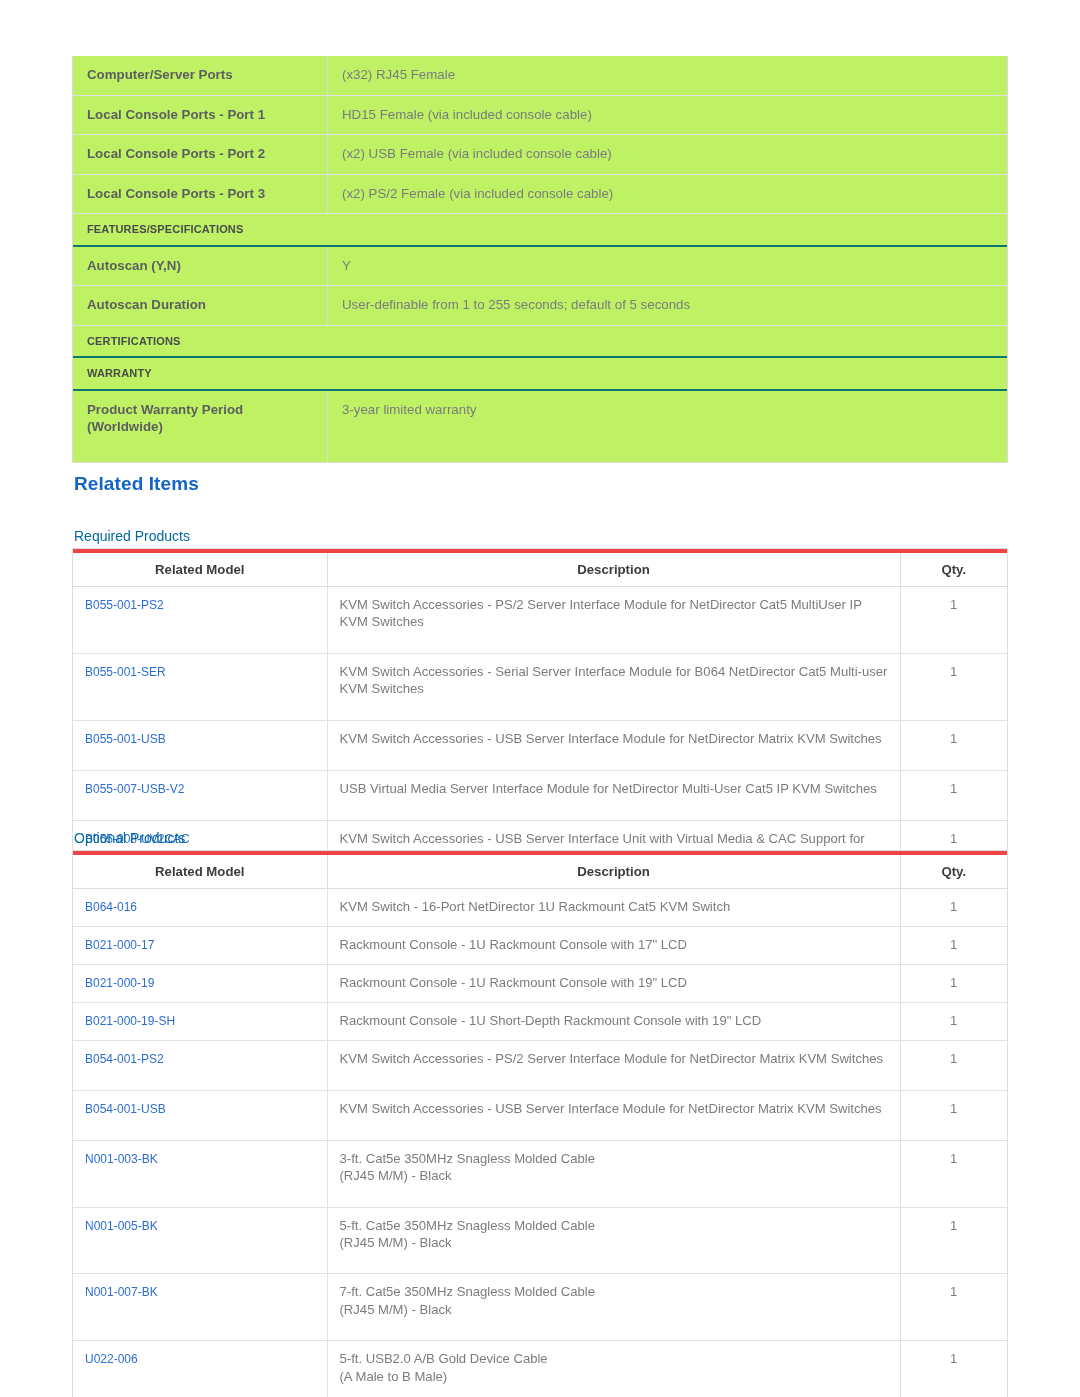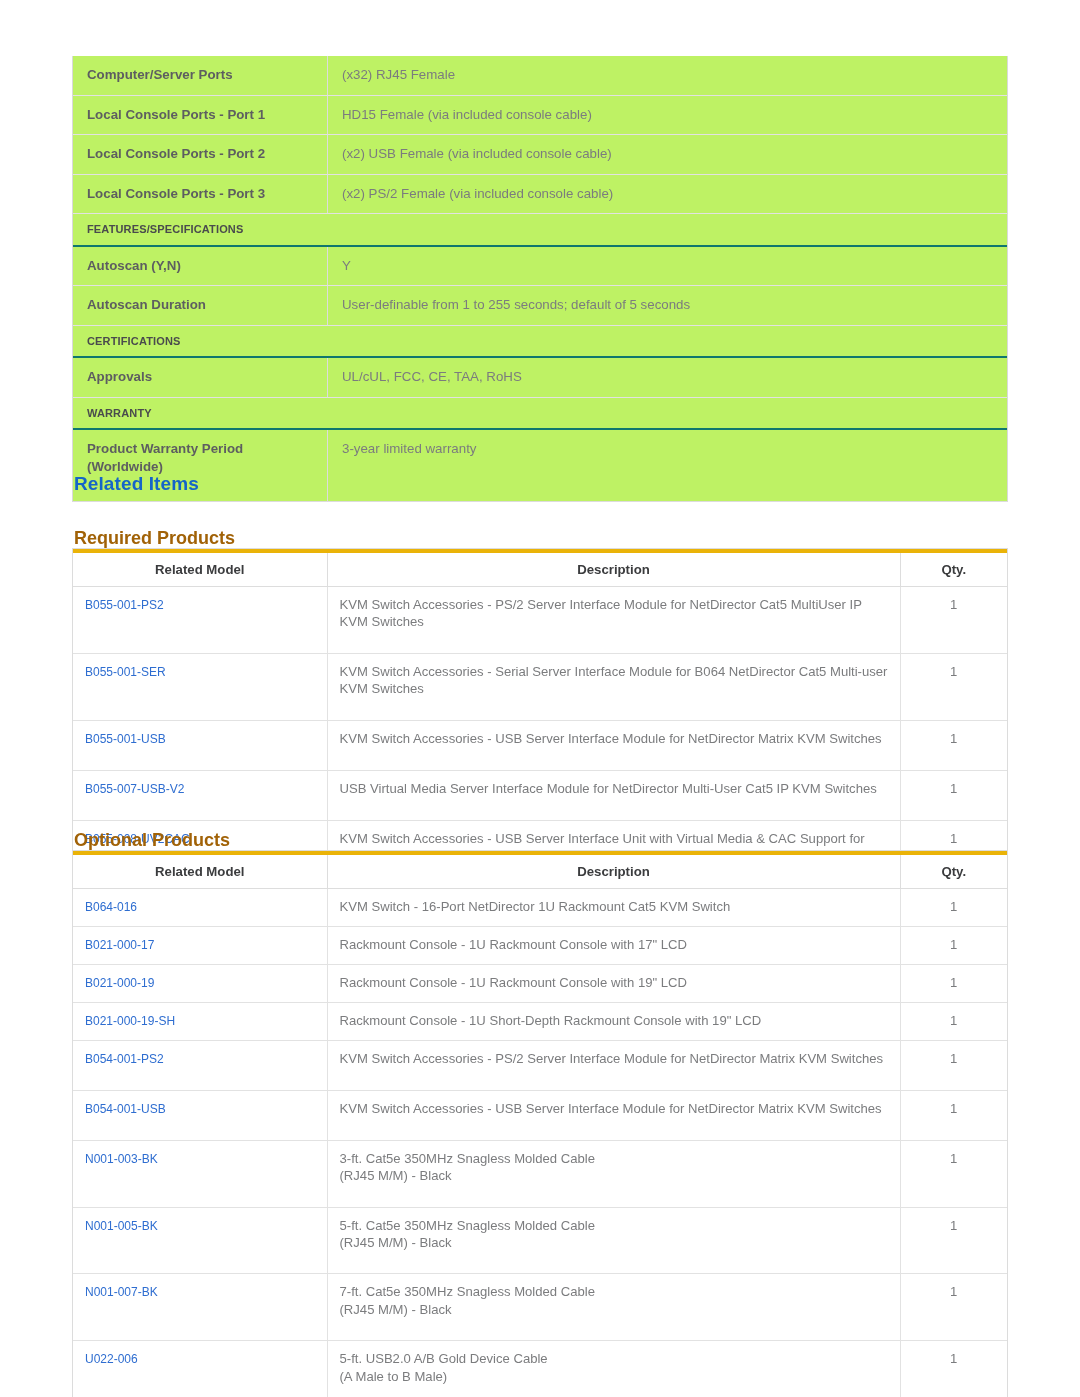--- a/index.html
+++ b/index.html
@@ -74,23 +74,23 @@
   .related-heading {
     position: absolute;
     left: 74px;
     top: 473px;
     font-size: 19px;
     font-weight: bold;
     color: #1565c8;
     letter-spacing: 0.1px;
   }
   .sub-heading {
-    font-size: 18px;
-    font-weight: bold;
-    color: #a16207;
+    font-size: 14px;
+    font-weight: normal;
+    color: #0369a1;
   }
   .sub-required {
     position: absolute;
     left: 74px;
     top: 528px;
   }
   .sub-optional {
     position: absolute;
     left: 74px;
     top: 830px;
@@ -111,21 +111,21 @@
     width: 100%;
     border-collapse: collapse;
     table-layout: fixed;
   }
   table.rel col.c-model { width: 254px; }
   table.rel col.c-desc  { width: 573px; }
   table.rel col.c-qty   { width: 107px; }
 
   table.rel thead td {
     background: #ffffff;
-    border-top: 4px solid #eab308;
+    border-top: 4px solid #ef4444;
     border-bottom: 1px solid #dddddd;
     border-right: 1px solid #dddddd;
     text-align: center;
     font-weight: bold;
     font-size: 13.2px;
     color: #3b3c3e;
     padding: 9px 6px 9px 6px;
   }
   table.rel thead td:last-child { border-right: none; }
 
@@ -183,24 +183,20 @@
           <tr>
             <td class="k">Autoscan (Y,N)</td>
             <td class="v">Y</td>
           </tr>
           <tr>
             <td class="k">Autoscan Duration</td>
             <td class="v">User-definable from 1 to 255 seconds; default of 5 seconds</td>
           </tr>
           <tr class="section">
             <td colspan="2">CERTIFICATIONS</td>
-          </tr>
-          <tr>
-            <td class="k">Approvals</td>
-            <td class="v">UL/cUL, FCC, CE, TAA, RoHS</td>
           </tr>
           <tr class="section">
             <td colspan="2">WARRANTY</td>
           </tr>
           <tr class="tall">
             <td class="k">Product Warranty Period (Worldwide)</td>
             <td class="v">3-year limited warranty</td>
           </tr>
         </tbody>
     </table>

